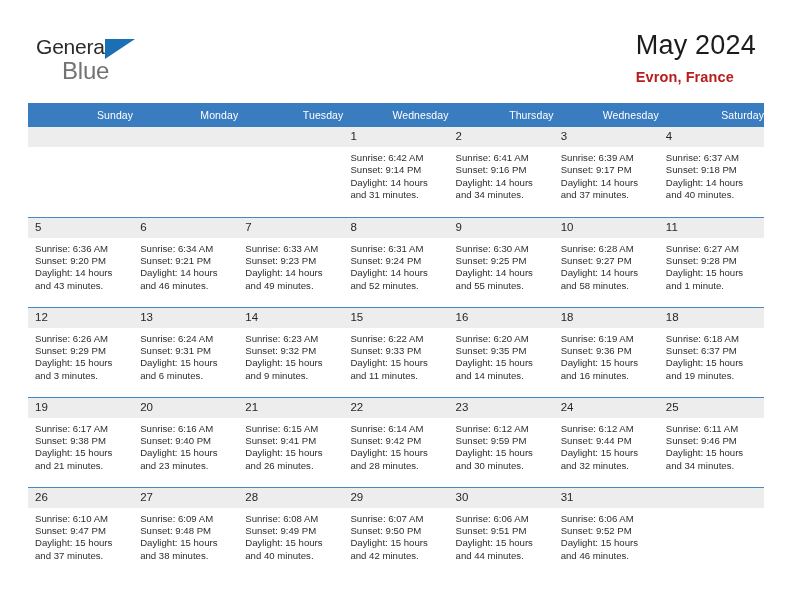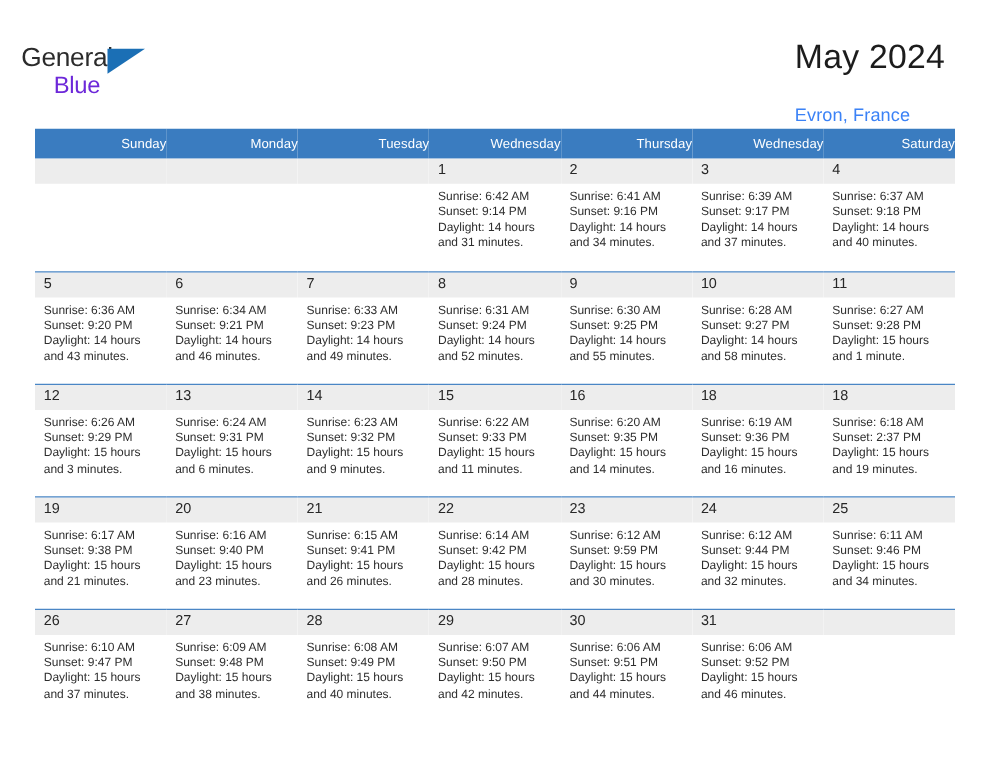--- a/index.html
+++ b/index.html
@@ -19,39 +19,39 @@
 
   
   .top-header {
     position: absolute;
     left: 0; right: 0;
     top: 28px;
     height: 72px;
     display: flex;
     align-items: flex-start;
     justify-content: space-between;
-    padding: 0 36px 0 17px;
+    padding: 0 36px 0 36px;
     gap: 41px;
   }
   .logo {
     position: relative;
     width: 130px;
     height: 58px;
     padding-top: 8px;
   }
   .logo-general {
     font-size: 21px;
     color: #2b2b2b;
     letter-spacing: -0.2px;
     line-height: 1;
     display: block;
   }
   .logo-blue {
-    font-size: 19px;
-    color: #6d28d9;
+    font-size: 24px;
+    color: #737373;
     letter-spacing: -0.2px;
     line-height: 1;
     display: block;
     margin-left: 26px;
     margin-top: 2px;
   }
   .logo-triangle {
     position: absolute;
     left: 69px;
     top: 11px;
@@ -64,23 +64,24 @@
   }
   .cal-title {
     font-size: 27px;
     color: #1c1c1c;
     font-weight: normal;
     line-height: 1.15;
     letter-spacing: 0.2px;
   }
   .cal-subtitle {
     font-size: 14.5px;
-    color: #3b82f6;
-    margin-top: 24px;
+    color: #b91c1c;
+    margin-top: 8px;
     letter-spacing: 0.1px;
+    font-weight: bold;
   }
 
   
   .calendar {
     position: absolute;
     left: 28px;
     top: 103px;
     width: 736px;
     border-collapse: collapse;
     table-layout: fixed;
@@ -341,21 +342,21 @@
               <div class="line">Sunrise: 6:19 AM</div>
               <div class="line">Sunset: 9:36 PM</div>
               <div class="line">Daylight: 15 hours</div>
               <div class="line">and 16 minutes.</div>
             </div>
           </td>
           <td>
             <span class="daynum">18</span>
             <div class="cell-body">
               <div class="line">Sunrise: 6:18 AM</div>
-              <div class="line">Sunset: 2:37 PM</div>
+              <div class="line">Sunset: 6:37 PM</div>
               <div class="line">Daylight: 15 hours</div>
               <div class="line">and 19 minutes.</div>
             </div>
           </td>
         </tr>
         <tr class="week-row">
           <td>
             <span class="daynum">19</span>
             <div class="cell-body">
               <div class="line">Sunrise: 6:17 AM</div>

